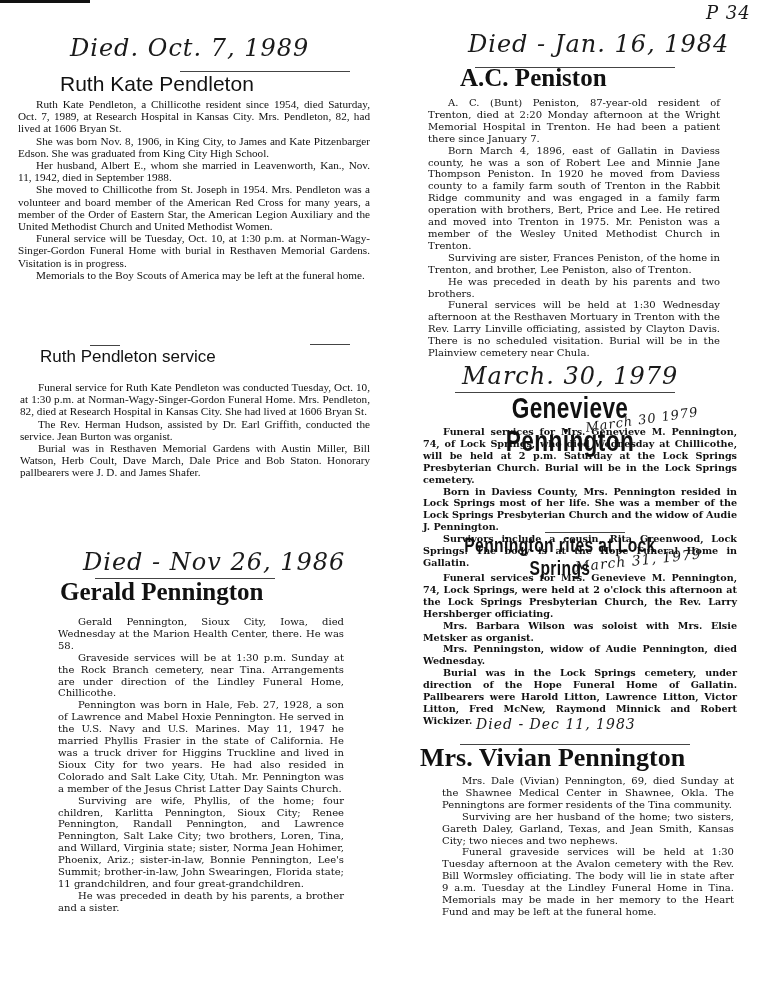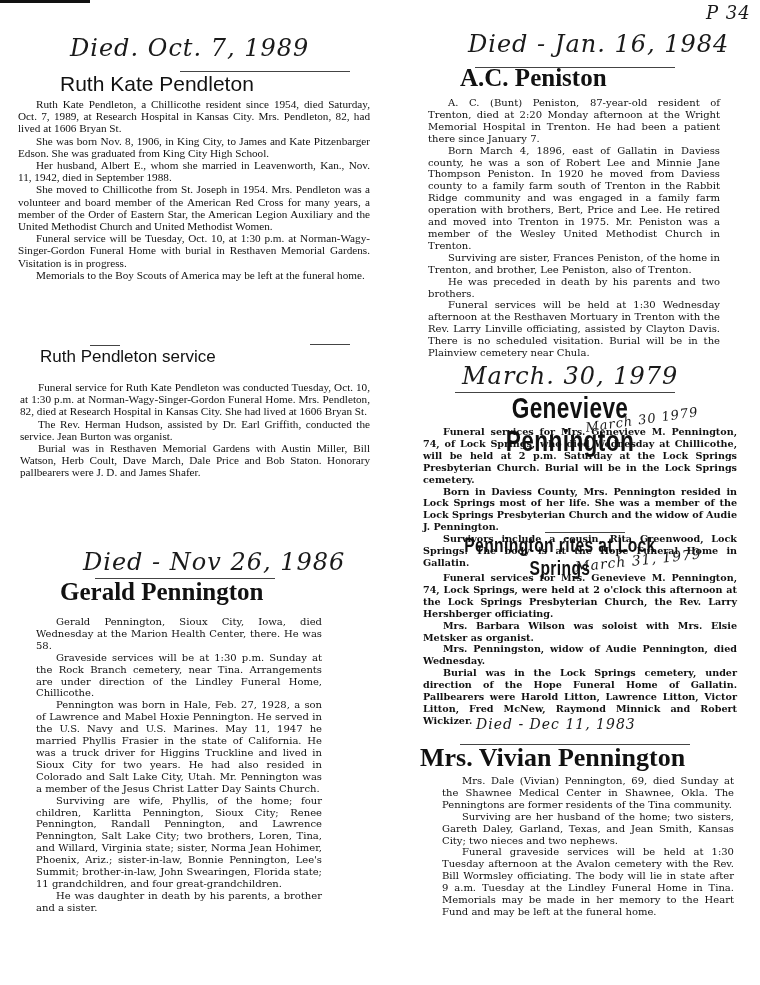--- a/index.html
+++ b/index.html
@@ -47,26 +47,26 @@
     <p>Funeral service for Ruth Kate Pendleton was conducted Tuesday, Oct. 10, at 1:30 p.m. at Norman-Wagy-Singer-Gordon Funeral Home. Mrs. Pendleton, 82, died at Research Hospital in Kansas City. She had lived at 1606 Bryan St.</p>
     <p>The Rev. Herman Hudson, assisted by Dr. Earl Griffith, conducted the service. Jean Burton was organist.</p>
     <p>Burial was in Resthaven Memorial Gardens with Austin Miller, Bill Watson, Herb Coult, Dave March, Dale Price and Bob Staton. Honorary pallbearers were J. D. and James Shafer.</p>
   </div>
 </div>
 
 <div>
   <div class="abs hand" style="left:83px;top:548px;font-size:24px;">Died - Nov 26, 1986</div>
   <div class="abs rule" style="left:95px;top:578px;width:180px;"></div>
   <div class="abs hd-serif" style="left:60px;top:578px;width:290px;font-size:25px;">Gerald Pennington</div>
-  <div class="abs body-mid" style="left:36px;top:616px;width:286px;">
+  <div class="abs body-mid" style="left:58px;top:616px;width:286px;">
     <p>Gerald Pennington, Sioux City, Iowa, died Wednesday at the Marion Health Center, there. He was 58.</p>
     <p>Graveside services will be at 1:30 p.m. Sunday at the Rock Branch cemetery, near Tina. Arrangements are under direction of the Lindley Funeral Home, Chillicothe.</p>
     <p>Pennington was born in Hale, Feb. 27, 1928, a son of Lawrence and Mabel Hoxie Pennington. He served in the U.S. Navy and U.S. Marines. May 11, 1947 he married Phyllis Frasier in the state of California. He was a truck driver for Higgins Truckline and lived in Sioux City for two years. He had also resided in Colorado and Salt Lake City, Utah. Mr. Pennington was a member of the Jesus Christ Latter Day Saints Church.</p>
     <p>Surviving are wife, Phyllis, of the home; four children, Karlitta Pennington, Sioux City; Renee Pennington, Randall Pennington, and Lawrence Pennington, Salt Lake City; two brothers, Loren, Tina, and Willard, Virginia state; sister, Norma Jean Hohimer, Phoenix, Ariz.; sister-in-law, Bonnie Pennington, Lee's Summit; brother-in-law, John Swearingen, Florida state; 11 grandchildren, and four great-grandchildren.</p>
-    <p>He was daughter in death by his parents, a brother and a sister.</p>
+    <p>He was preceded in death by his parents, a brother and a sister.</p>
   </div>
 </div>
 
 <div>
   <div class="abs hand" style="left:468px;top:30px;font-size:24px;">Died - Jan. 16, 1984</div>
   <div class="abs rule" style="left:475px;top:67px;width:200px;"></div>
   <div class="abs hd-serif" style="left:460px;top:64px;width:220px;font-size:25px;">A.C. Peniston</div>
   <div class="abs body-mid" style="left:428px;top:97px;width:292px;">
     <p>A. C. (Bunt) Peniston, 87-year-old resident of Trenton, died at 2:20 Monday afternoon at the Wright Memorial Hospital in Trenton. He had been a patient there since January 7.</p>
     <p>Born March 4, 1896, east of Gallatin in Daviess county, he was a son of Robert Lee and Minnie Jane Thompson Peniston. In 1920 he moved from Daviess county to a family farm south of Trenton in the Rabbit Ridge community and was engaged in a family farm operation with brothers, Bert, Price and Lee. He retired and moved into Trenton in 1975. Mr. Peniston was a member of the Wesley United Methodist Church in Trenton.</p>

